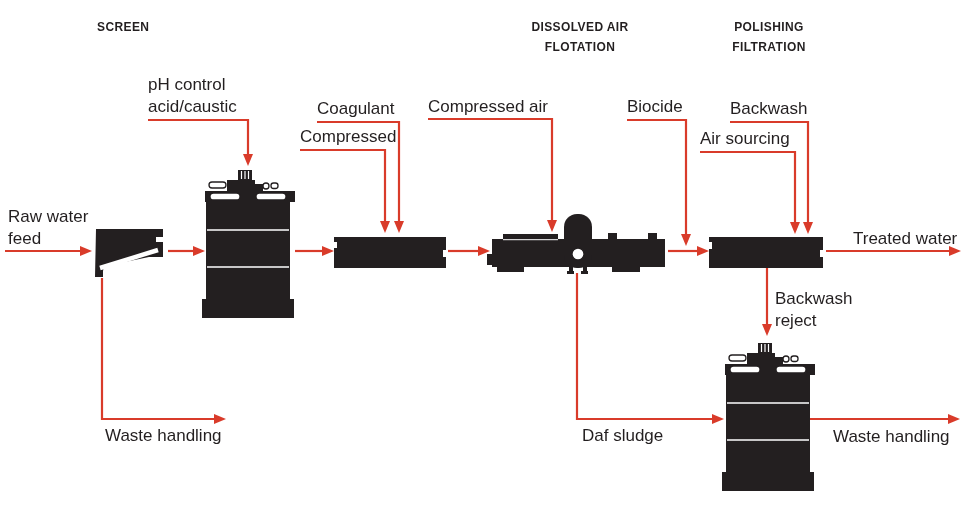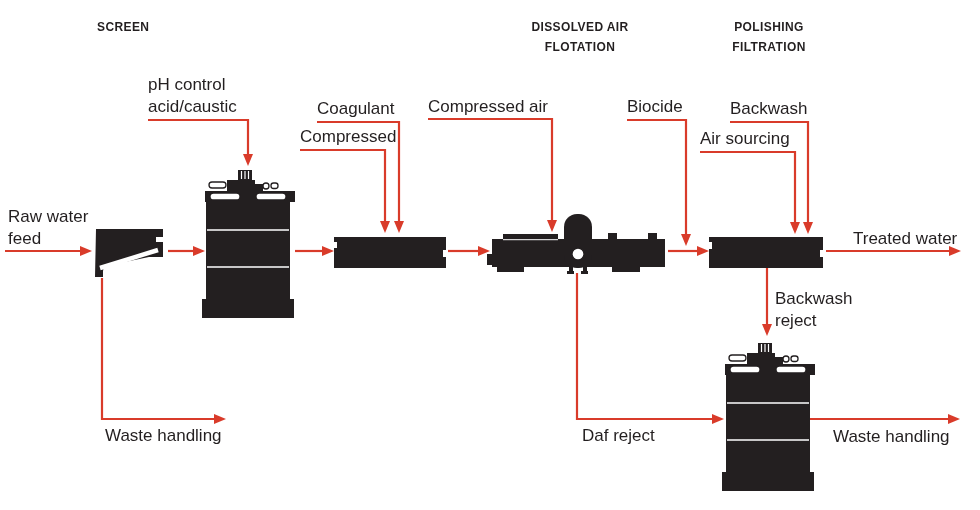--- a/index.html
+++ b/index.html
@@ -153,18 +153,18 @@
   <div class="lbl" style="left:300px;top:126px;">Compressed</div>
   <div class="lbl" style="left:428px;top:96px;">Compressed air</div>
   <div class="lbl" style="left:627px;top:96px;">Biocide</div>
   <div class="lbl" style="left:730px;top:98px;">Backwash</div>
   <div class="lbl" style="left:700px;top:128px;">Air sourcing</div>
 
   <div class="lbl" style="left:8px;top:206px;">Raw water
 feed</div>
   <div class="lbl" style="left:853px;top:228px;">Treated water</div>
   <div class="lbl" style="left:105px;top:425px;">Waste handling</div>
-  <div class="lbl" style="left:582px;top:425px;">Daf reject</div>
+  <div class="lbl" style="left:582px;top:425px;">Daf sludge</div>
   <div class="lbl" style="left:775px;top:288px;">Backwash
 reject</div>
   <div class="lbl" style="left:833px;top:426px;">Waste handling</div>
 
 </div>
 
 </body></html>

